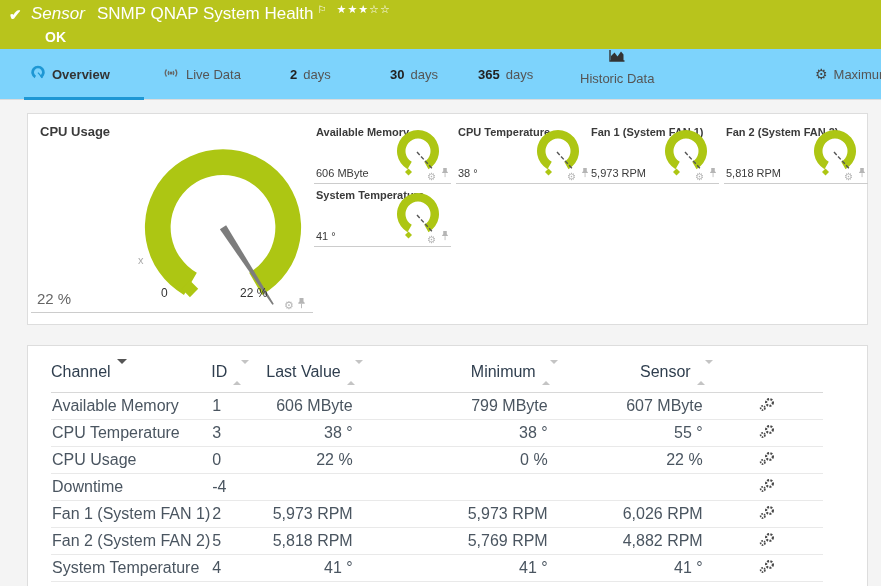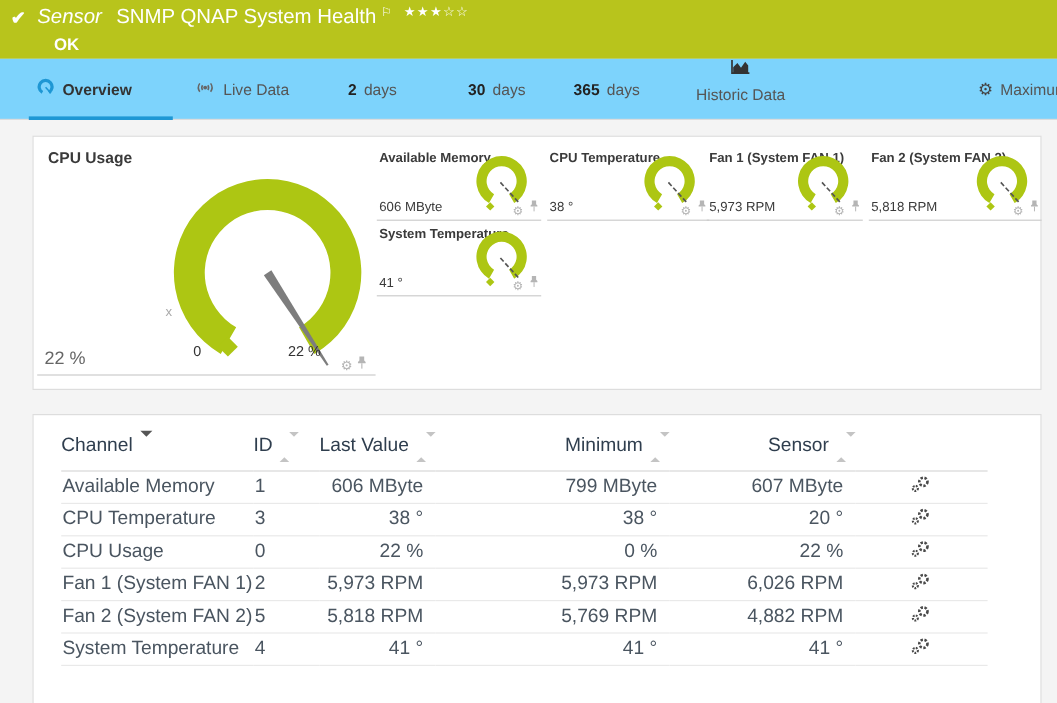--- a/index.html
+++ b/index.html
@@ -269,38 +269,49 @@
         <td class="act"><span class="edit-ch"><svg width="17" height="15" viewBox="0 0 17 15">
                 <circle cx="10.5" cy="5.5" r="3.4" fill="none" stroke="#4a4a4a" stroke-width="2.2" stroke-dasharray="2 1.3"></circle>
                 <circle cx="3.8" cy="11" r="2.1" fill="none" stroke="#4a4a4a" stroke-width="1.8" stroke-dasharray="1.5 1"></circle>
               </svg></span></td>
       </tr>
       <tr>
         <td>CPU Temperature</td>
         <td>3</td>
         <td class="r">38 °</td>
         <td class="r">38 °</td>
-        <td class="r">20 °</td>
+        <td class="r">55 °</td>
         <td class="act"><span class="edit-ch"><svg width="17" height="15" viewBox="0 0 17 15">
                 <circle cx="10.5" cy="5.5" r="3.4" fill="none" stroke="#4a4a4a" stroke-width="2.2" stroke-dasharray="2 1.3"></circle>
                 <circle cx="3.8" cy="11" r="2.1" fill="none" stroke="#4a4a4a" stroke-width="1.8" stroke-dasharray="1.5 1"></circle>
               </svg></span></td>
       </tr>
       <tr>
         <td>CPU Usage</td>
         <td>0</td>
         <td class="r">22 %</td>
         <td class="r">0 %</td>
         <td class="r">22 %</td>
         <td class="act"><span class="edit-ch"><svg width="17" height="15" viewBox="0 0 17 15">
                 <circle cx="10.5" cy="5.5" r="3.4" fill="none" stroke="#4a4a4a" stroke-width="2.2" stroke-dasharray="2 1.3"></circle>
                 <circle cx="3.8" cy="11" r="2.1" fill="none" stroke="#4a4a4a" stroke-width="1.8" stroke-dasharray="1.5 1"></circle>
               </svg></span></td>
       </tr>
       <tr>
+        <td>Downtime</td>
+        <td>-4</td>
+        <td class="r"></td>
+        <td class="r"></td>
+        <td class="r"></td>
+        <td class="act"><span class="edit-ch"><svg width="17" height="15" viewBox="0 0 17 15">
+                <circle cx="10.5" cy="5.5" r="3.4" fill="none" stroke="#4a4a4a" stroke-width="2.2" stroke-dasharray="2 1.3"></circle>
+                <circle cx="3.8" cy="11" r="2.1" fill="none" stroke="#4a4a4a" stroke-width="1.8" stroke-dasharray="1.5 1"></circle>
+              </svg></span></td>
+      </tr>
+      <tr>
         <td>Fan 1 (System FAN 1)</td>
         <td>2</td>
         <td class="r">5,973 RPM</td>
         <td class="r">5,973 RPM</td>
         <td class="r">6,026 RPM</td>
         <td class="act"><span class="edit-ch"><svg width="17" height="15" viewBox="0 0 17 15">
                 <circle cx="10.5" cy="5.5" r="3.4" fill="none" stroke="#4a4a4a" stroke-width="2.2" stroke-dasharray="2 1.3"></circle>
                 <circle cx="3.8" cy="11" r="2.1" fill="none" stroke="#4a4a4a" stroke-width="1.8" stroke-dasharray="1.5 1"></circle>
               </svg></span></td>
       </tr>

